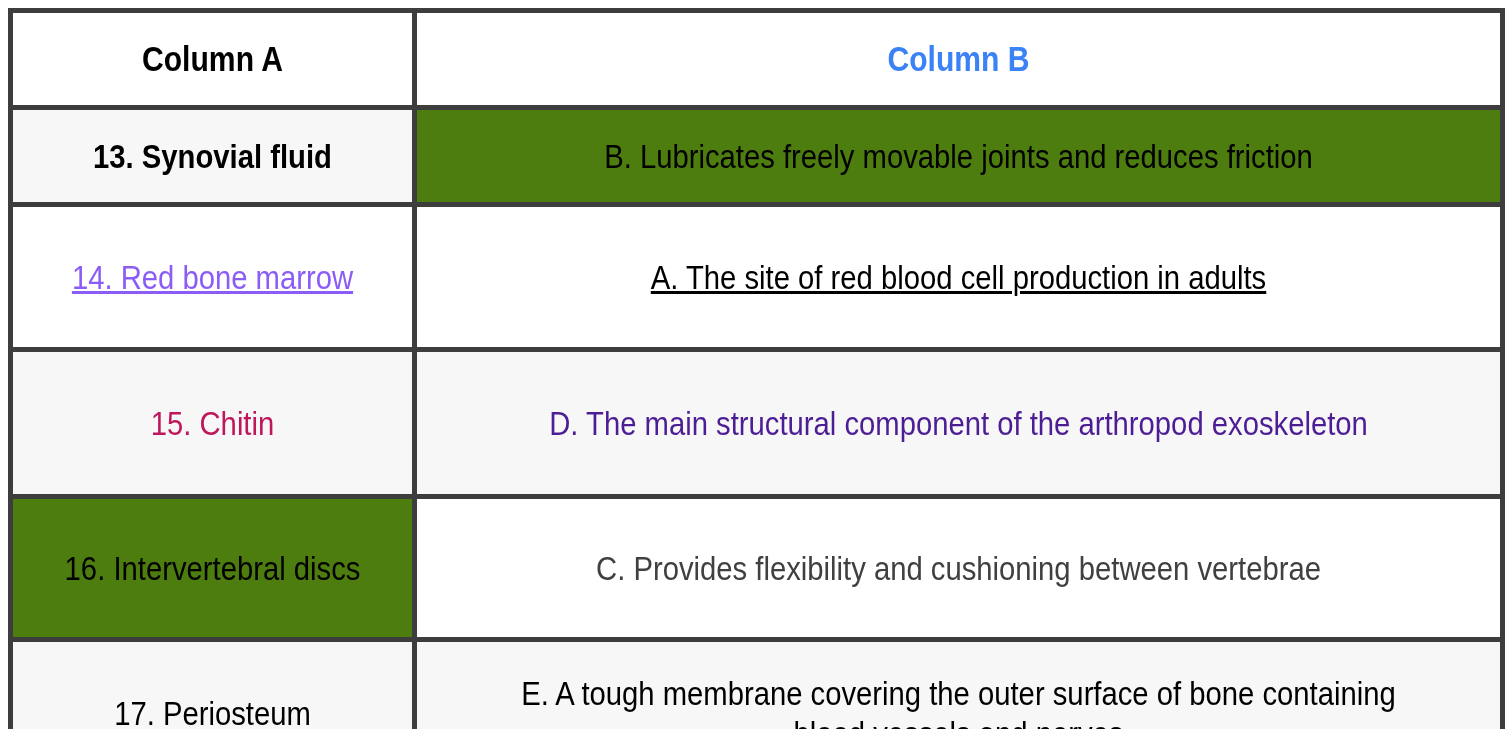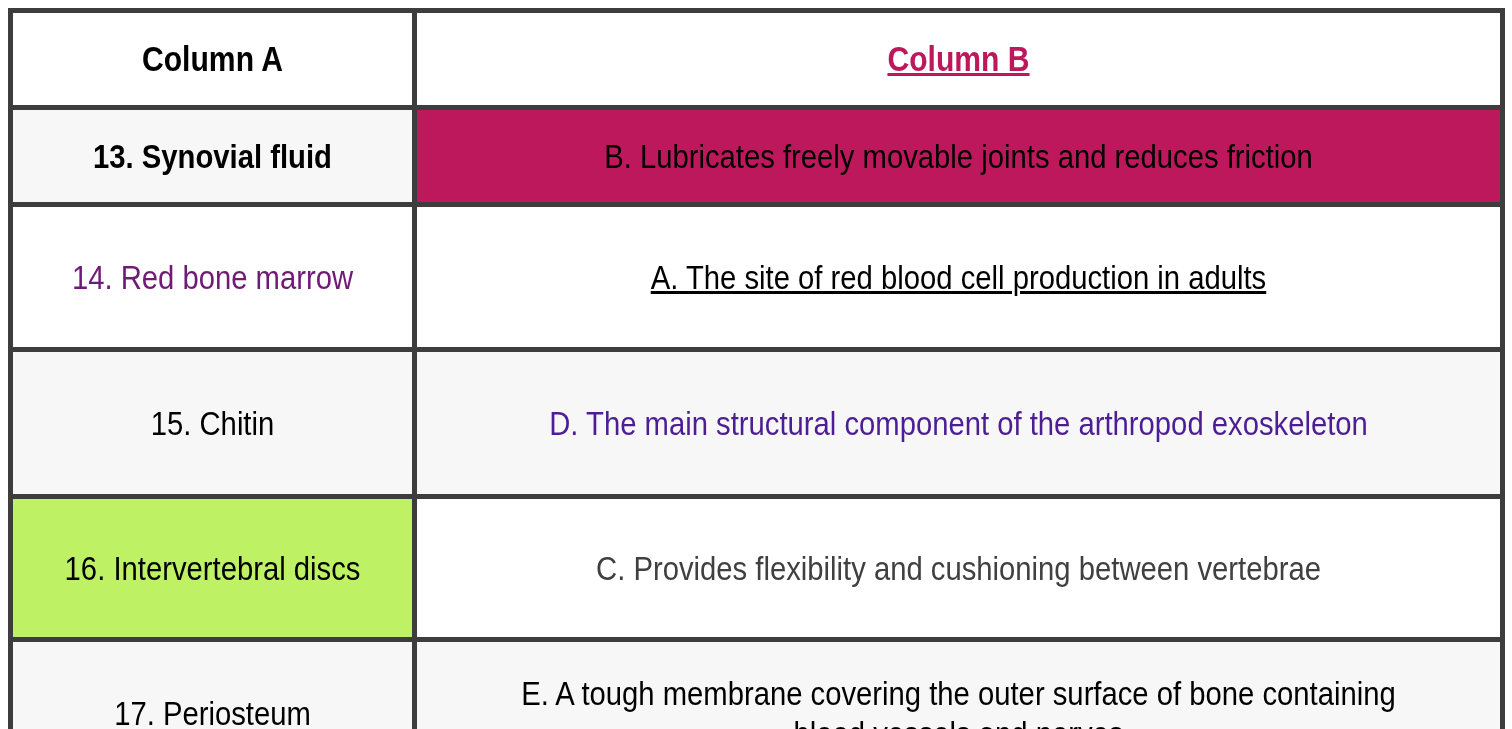--- a/index.html
+++ b/index.html
@@ -109,57 +109,57 @@
       <colgroup>
         <col class="col-a">
         <col class="col-b">
       </colgroup>
 
       <thead>
         <tr>
           <th style="border-color: rgb(61, 61, 61); color: rgb(0, 0, 0); background: rgb(255, 255, 255);">
             <span class="head-text">Column A</span>
           </th>
-          <th style="border-color: rgb(61, 61, 61); color: #be185d; background: rgb(255, 255, 255); text-decoration: underline;">
+          <th style="border-color: rgb(61, 61, 61); color: #3b82f6; background: rgb(255, 255, 255);">
             <span class="head-text">Column B</span>
           </th>
         </tr>
       </thead>
 
       <tbody>
 
         <tr class="row-shaded r1">
           <td style="border-color: rgb(61, 61, 61); color: rgb(0, 0, 0); background: rgb(247, 247, 247); font-weight: bold;">
             <span class="cell-text">13. Synovial fluid</span>
           </td>
-          <td style="border-color: rgb(61, 61, 61); color: rgb(0, 0, 0); background: #be185d;">
+          <td style="border-color: rgb(61, 61, 61); color: rgb(0, 0, 0); background: #4d7c0f;">
             <span class="cell-text">B. Lubricates freely movable joints and reduces friction</span>
           </td>
         </tr>
 
         <tr class="row-plain r2">
-          <td style="border-color: rgb(61, 61, 61); color: #701a75; background: rgb(255, 255, 255);">
+          <td style="border-color: rgb(61, 61, 61); color: #8b5cf6; background: rgb(255, 255, 255); text-decoration: underline;">
             <span class="cell-text">14. Red bone marrow</span>
           </td>
           <td style="border-color: rgb(61, 61, 61); color: rgb(0, 0, 0); background: rgb(255, 255, 255); text-decoration: underline;">
             <span class="cell-text">A. The site of red blood cell production in adults</span>
           </td>
         </tr>
 
         <tr class="row-shaded r3">
-          <td style="border-color: rgb(61, 61, 61); color: #000000; background: rgb(247, 247, 247);">
+          <td style="border-color: rgb(61, 61, 61); color: #be185d; background: rgb(247, 247, 247);">
             <span class="cell-text">15. Chitin</span>
           </td>
           <td style="border-color: rgb(61, 61, 61); color: #4c1d95; background: rgb(247, 247, 247);">
             <span class="cell-text">D. The main structural component of the arthropod exoskeleton</span>
           </td>
         </tr>
 
         <tr class="row-plain r4">
-          <td style="border-color: rgb(61, 61, 61); color: rgb(0, 0, 0); background: #bef264;">
+          <td style="border-color: rgb(61, 61, 61); color: rgb(0, 0, 0); background: #4d7c0f;">
             <span class="cell-text">16. Intervertebral discs</span>
           </td>
           <td style="border-color: rgb(61, 61, 61); color: #404040; background: rgb(255, 255, 255);">
             <span class="cell-text">C. Provides flexibility and cushioning between vertebrae</span>
           </td>
         </tr>
 
         <tr class="row-shaded r5">
           <td style="border-color: rgb(61, 61, 61); color: rgb(0, 0, 0); background: rgb(247, 247, 247);">
             <span class="cell-text">17. Periosteum</span>

